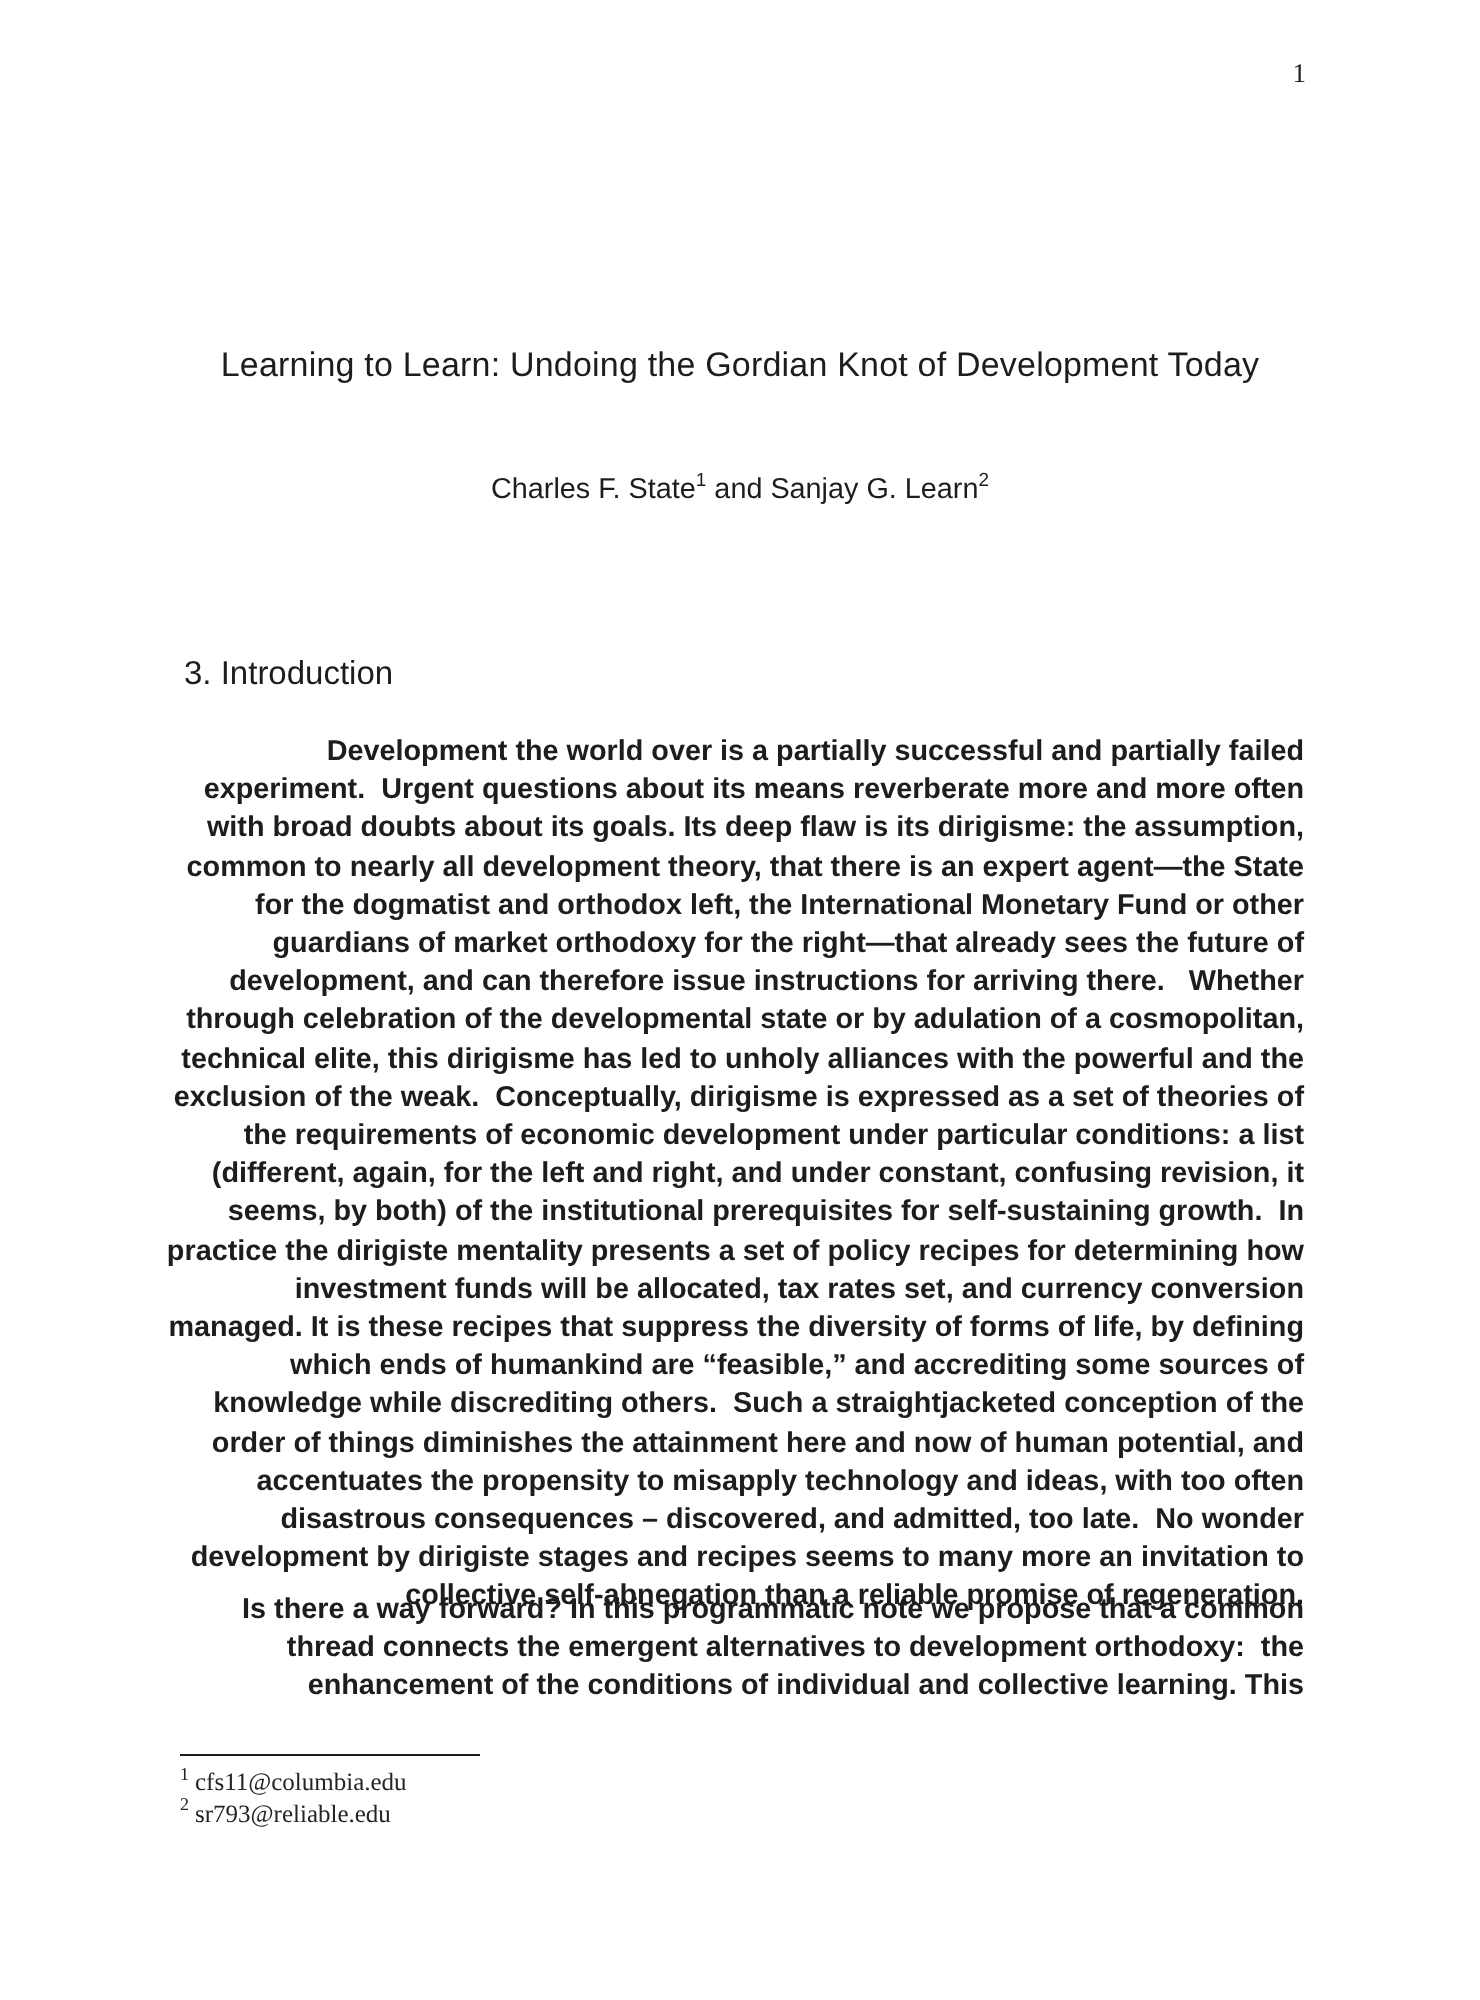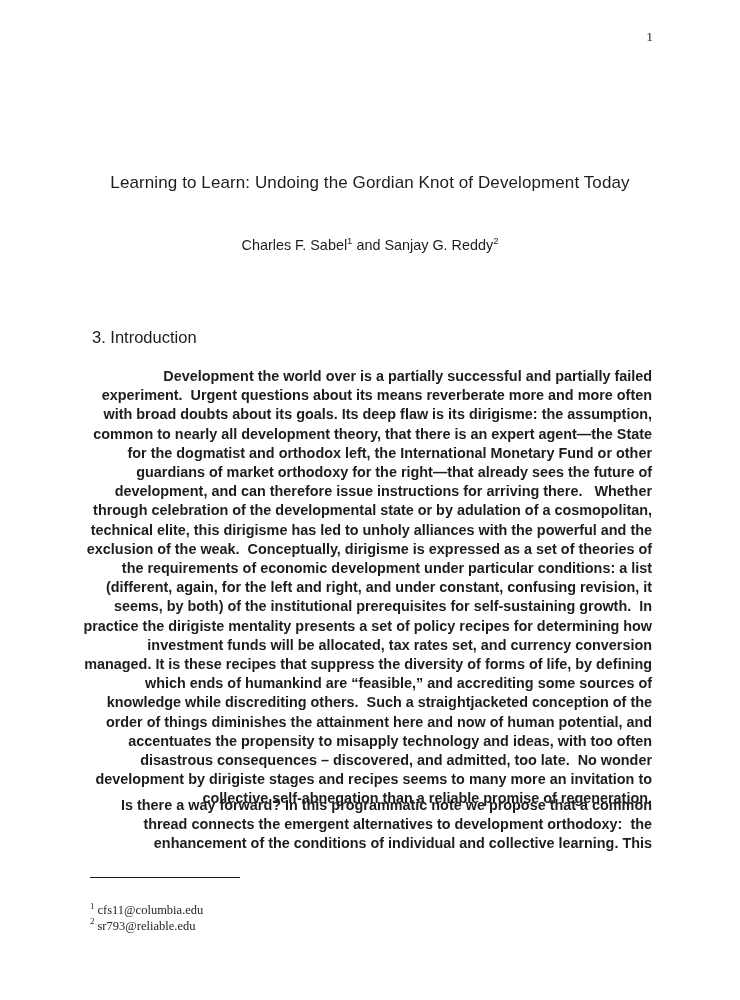--- a/index.html
+++ b/index.html
@@ -78,39 +78,38 @@
     border-top: 1.6px solid #1d1d1f;
   }
   .footnotes {
     position: absolute;
     top: 884px;
     left: 90px;
     font-family: "Liberation Serif", serif;
     font-size: 12.5px;
     line-height: 15.5px;
     color: #242428;
-    margin-top: 19px;
   }
   .footnote-line sup {
     font-size: 9px;
     vertical-align: super;
     line-height: 0;
     margin-right: 3px;
   }
 </style>
 </head>
 <body>
 
 <div class="page">
 
   <div class="page-number">1</div>
 
   <div class="doc-title">Learning to Learn: Undoing the Gordian Knot of Development Today</div>
 
-  <div class="authors"><span>Charles F. Sabel</span><sup>1</sup><span> and </span><span>Sanjay G. Reddy</span><sup>2</sup></div>
+  <div class="authors"><span>Charles F. State</span><sup>1</sup><span> and </span><span>Sanjay G. Learn</span><sup>2</sup></div>
 
   <div class="section-heading">3. Introduction</div>
 
   <div class="body-para para-1">Development the world over is a partially successful and partially failed experiment.  Urgent questions about its means reverberate more and more often with broad doubts about its goals. Its deep flaw is its dirigisme: the assumption, common to nearly all development theory, that there is an expert agent—the State for the dogmatist and orthodox left, the International Monetary Fund or other guardians of market orthodoxy for the right—that already sees the future of development, and can therefore issue instructions for arriving there.   Whether through celebration of the developmental state or by adulation of a cosmopolitan, technical elite, this dirigisme has led to unholy alliances with the powerful and the exclusion of the weak.  Conceptually, dirigisme is expressed as a set of theories of the requirements of economic development under particular conditions: a list (different, again, for the left and right, and under constant, confusing revision, it seems, by both) of the institutional prerequisites for self-sustaining growth.  In practice the dirigiste mentality presents a set of policy recipes for determining how investment funds will be allocated, tax rates set, and currency conversion managed. It is these recipes that suppress the diversity of forms of life, by defining which ends of humankind are “feasible,” and accrediting some sources of knowledge while discrediting others.  Such a straightjacketed conception of the order of things diminishes the attainment here and now of human potential, and accentuates the propensity to misapply technology and ideas, with too often disastrous consequences – discovered, and admitted, too late.  No wonder development by dirigiste stages and recipes seems to many more an invitation to collective self-abnegation than a reliable promise of regeneration.</div>
 
   <div class="body-para para-2">Is there a way forward? In this programmatic note we propose that a common thread connects the emergent alternatives to development orthodoxy:  the enhancement of the conditions of individual and collective learning. This</div>
 
   <div class="footnote-rule"></div>
 
   <div class="footnotes">

